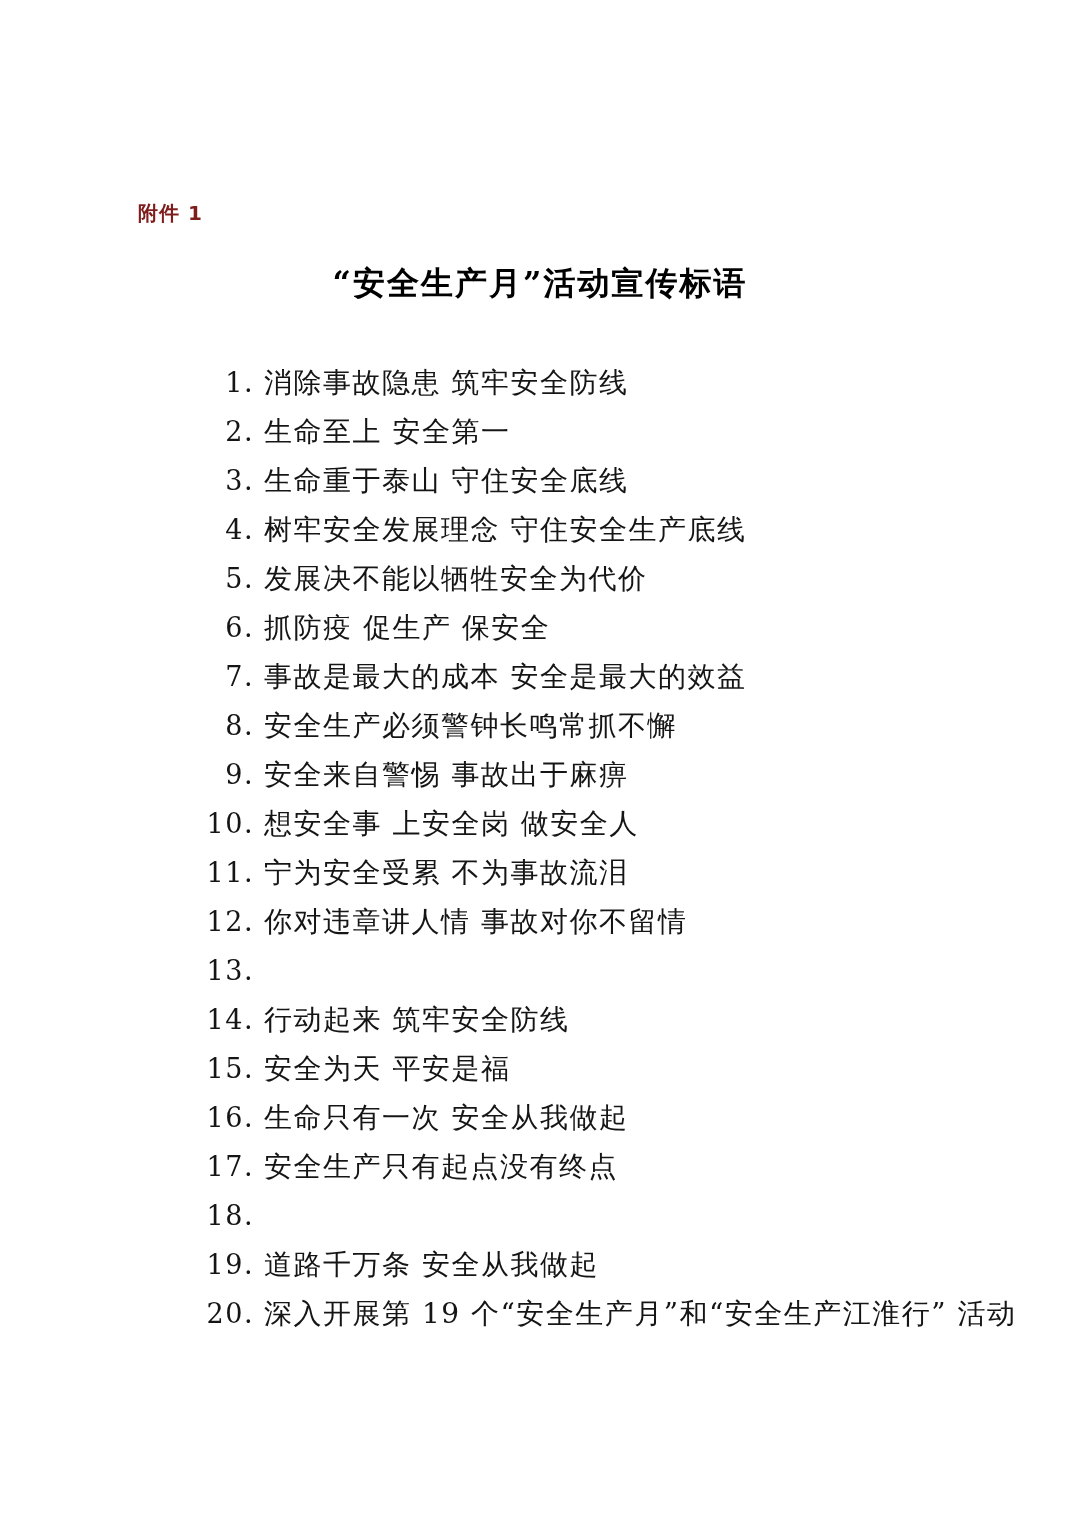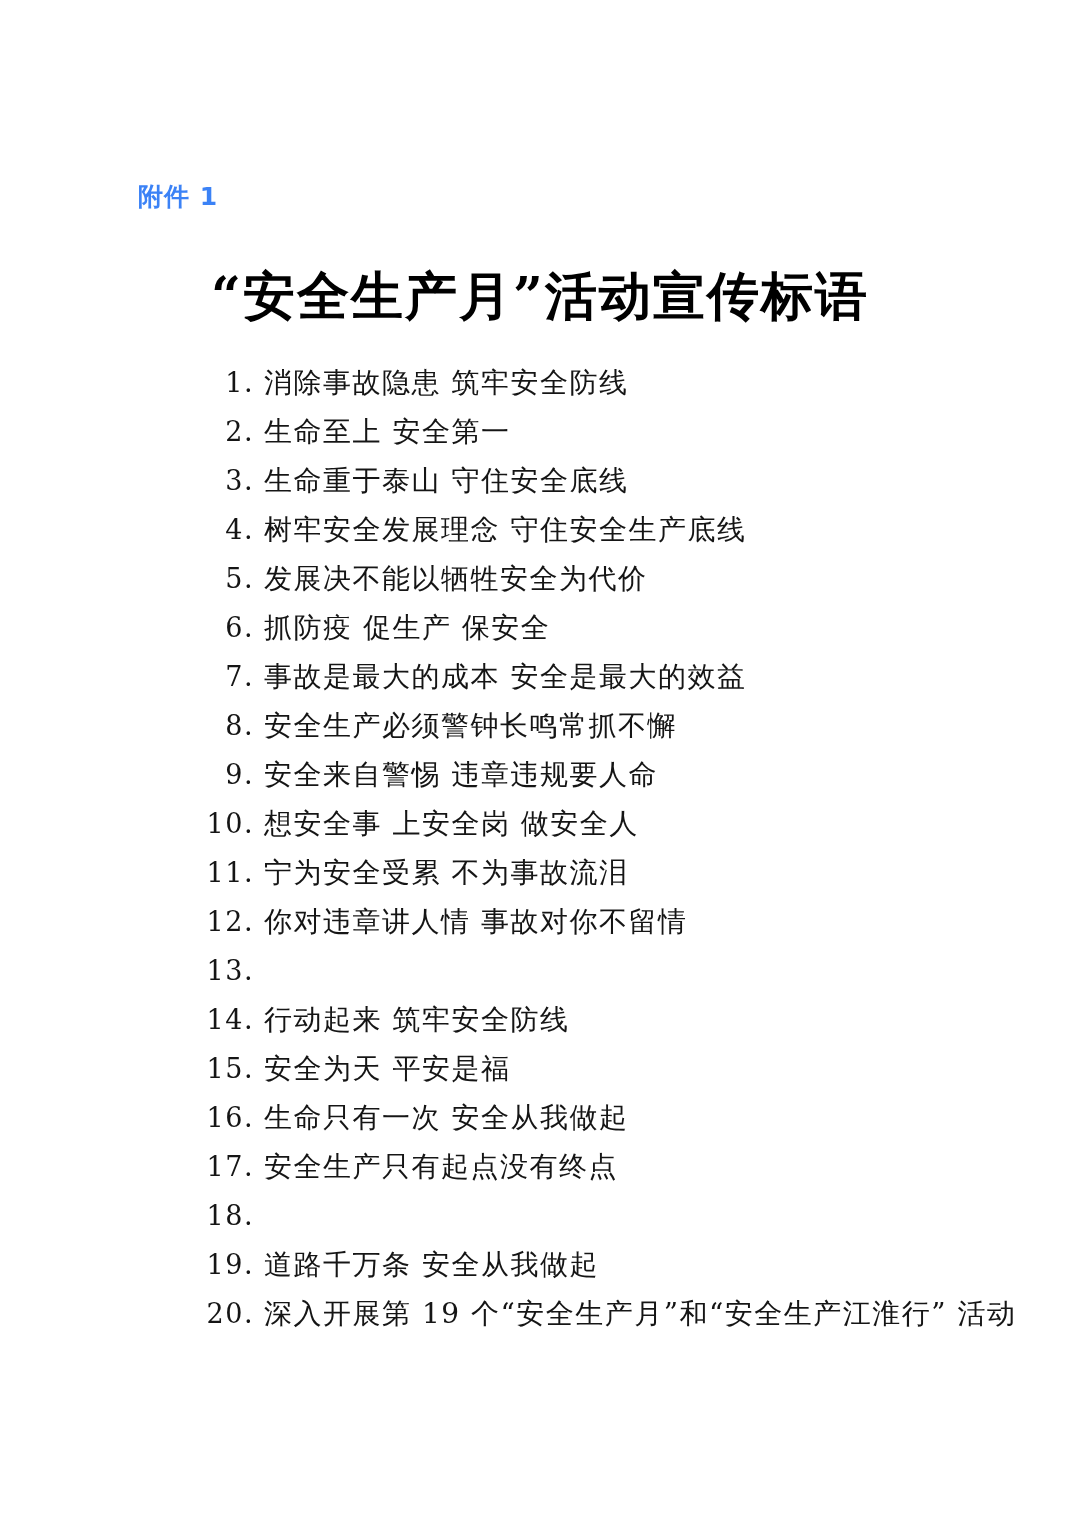--- a/index.html
+++ b/index.html
@@ -20,35 +20,35 @@
     top: 0;
     left: 0;
     width: 1080px;
     height: 1527px;
     padding: 0;
     box-sizing: border-box;
   }
   .attachment-label {
     position: absolute;
     left: 138px;
-    top: 180px;
+    top: 200px;
     font-family: "DejaVu Sans", "Liberation Sans", sans-serif;
-    font-size: 25px;
+    font-size: 20px;
     font-weight: 700;
     letter-spacing: 1px;
-    color: #3b82f6;
+    color: #7f1d1d;
   }
   .doc-title {
     position: absolute;
     left: 0;
     right: 0;
     top: 262px;
     text-align: center;
     font-family: "DejaVu Serif", "Liberation Serif", serif;
-    font-size: 52px;
+    font-size: 32px;
     font-weight: 700;
     letter-spacing: 2px;
     color: #000;
   }
   .slogan-list {
     position: absolute;
     left: 200px;
     top: 358px;
     width: 760px;
     margin: 0;
@@ -113,21 +113,21 @@
       <li class="slogan-item">
         <span class="slogan-num">7.</span>
         <span class="slogan-text">事故是最大的成本  安全是最大的效益</span>
       </li>
       <li class="slogan-item">
         <span class="slogan-num">8.</span>
         <span class="slogan-text">安全生产必须警钟长鸣常抓不懈</span>
       </li>
       <li class="slogan-item">
         <span class="slogan-num">9.</span>
-        <span class="slogan-text">安全来自警惕  违章违规要人命</span>
+        <span class="slogan-text">安全来自警惕  事故出于麻痹</span>
       </li>
       <li class="slogan-item">
         <span class="slogan-num">10.</span>
         <span class="slogan-text">想安全事  上安全岗  做安全人</span>
       </li>
       <li class="slogan-item">
         <span class="slogan-num">11.</span>
         <span class="slogan-text">宁为安全受累  不为事故流泪</span>
       </li>
       <li class="slogan-item">

